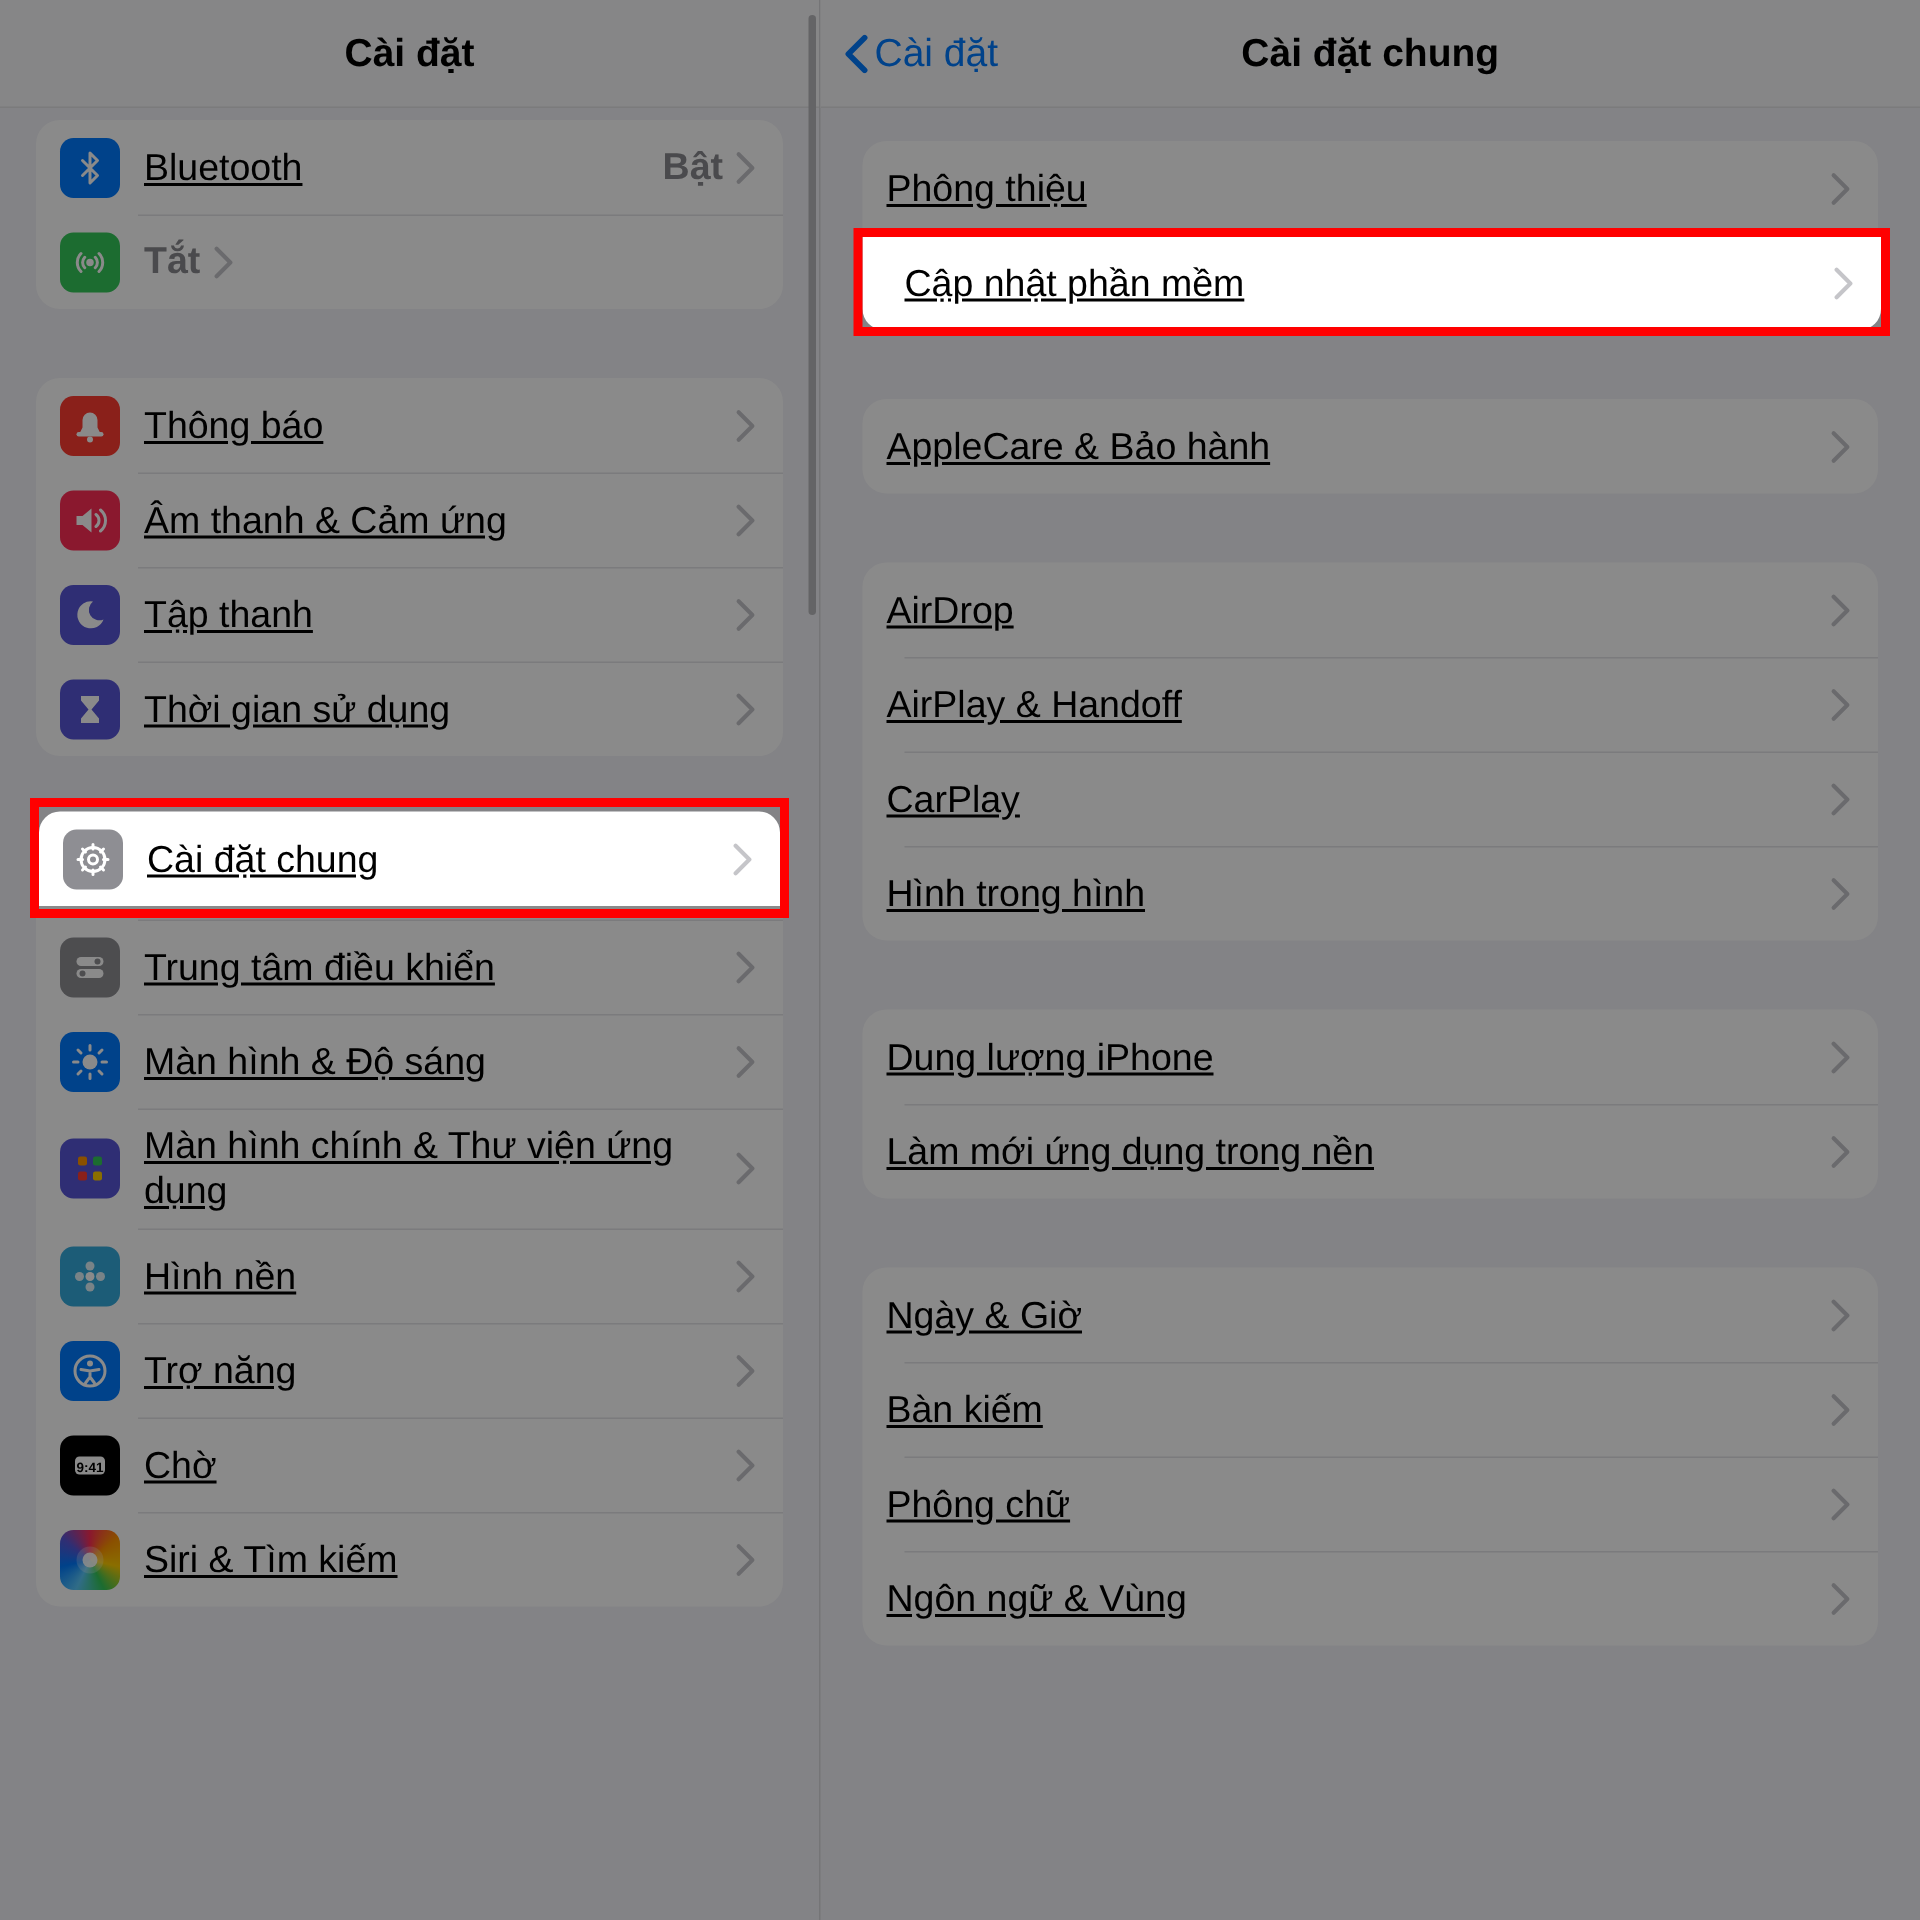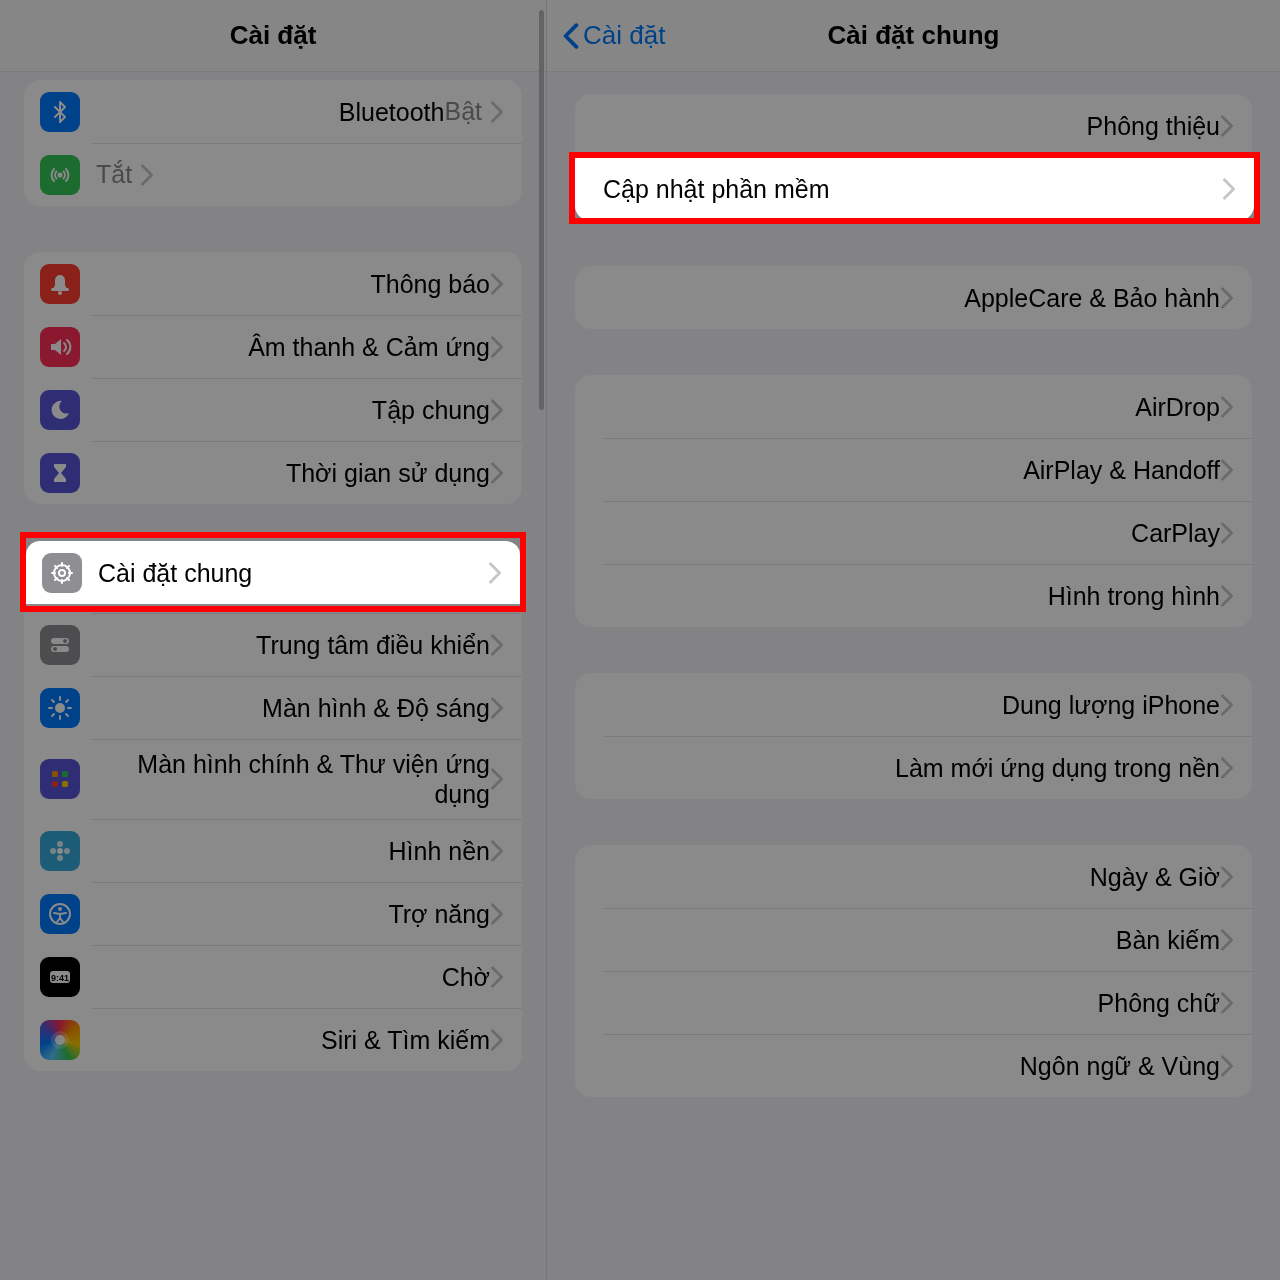--- a/index.html
+++ b/index.html
@@ -7,21 +7,21 @@
   body { display: flex; background: #f2f2f7; position: relative; }
 
   .dim-overlay {
     position: absolute;
     inset: 0;
     background: rgba(0,0,0,0.46);
     z-index: 50;
     pointer-events: none;
   }
 
-  .pane { position: relative; height: 100%; background: #f2f2f7; text-align: right; }
+  .pane { position: relative; height: 100%; background: #f2f2f7; }
   .pane.left { width: 546px; }
   .pane.right { width: 734px; border-left: 1px solid #d9d9dc; }
 
   .navbar {
     height: 72px;
     display: flex;
     align-items: center;
     justify-content: center;
     position: relative;
     background: #f7f7f9;
@@ -69,22 +69,22 @@
   .icon {
     width: 40px; height: 40px;
     border-radius: 9px;
     flex: 0 0 40px;
     margin-right: 16px;
     display: flex; align-items: center; justify-content: center;
     color: #fff;
   }
   .icon svg { width: 24px; height: 24px; }
 
-  .label { flex: 1; font-size: 25px; color: #000; line-height: 1.2; }
-  .value { font-size: 25px; color: #8a8a8e; margin-right: 8px; }
+  .label { flex: 1; font-size: 25px; color: #000; line-height: 1.2; text-decoration: underline; }
+  .value { font-size: 25px; color: #8a8a8e; margin-right: 8px; font-weight: bold; }
   .chevron { color: #c5c5c9; display:flex; }
   .chevron svg { width: 14px; height: 22px; }
 
   
   .highlight-rect {
     position: absolute;
     border: 6px solid #ff0000;
     z-index: 60;
     pointer-events: none;
     box-shadow: none;
@@ -256,21 +256,21 @@
               <use href="#i-chevron"></use>
             </svg>
           </div>
       </div>
       <div class="row">
         <div class="icon bg-indigo">
             <svg viewBox="0 0 24 24">
               <use href="#i-moon"></use>
             </svg>
           </div>
-        <div class="label">Tập chung</div>
+        <div class="label">Tập thanh</div>
         <div class="chevron">
             <svg viewBox="0 0 14 24">
               <use href="#i-chevron"></use>
             </svg>
           </div>
       </div>
       <div class="row">
         <div class="icon bg-indigo">
             <svg viewBox="0 0 24 24">
               <use href="#i-hourglass"></use>

